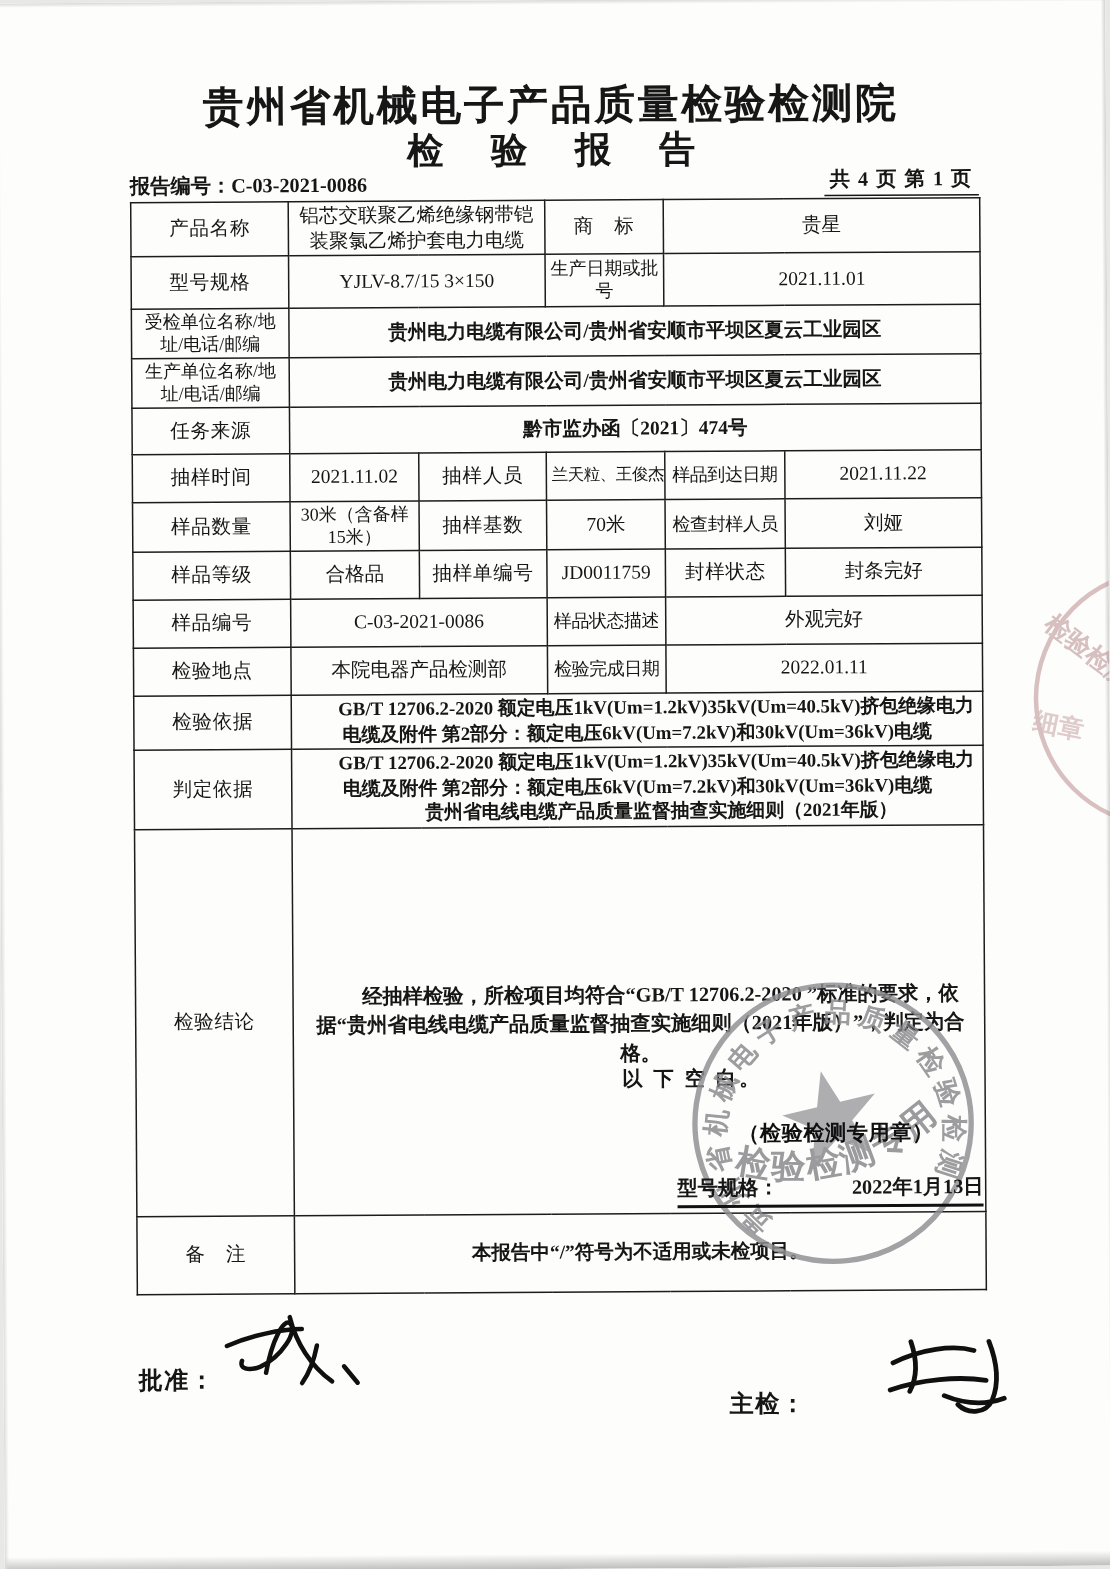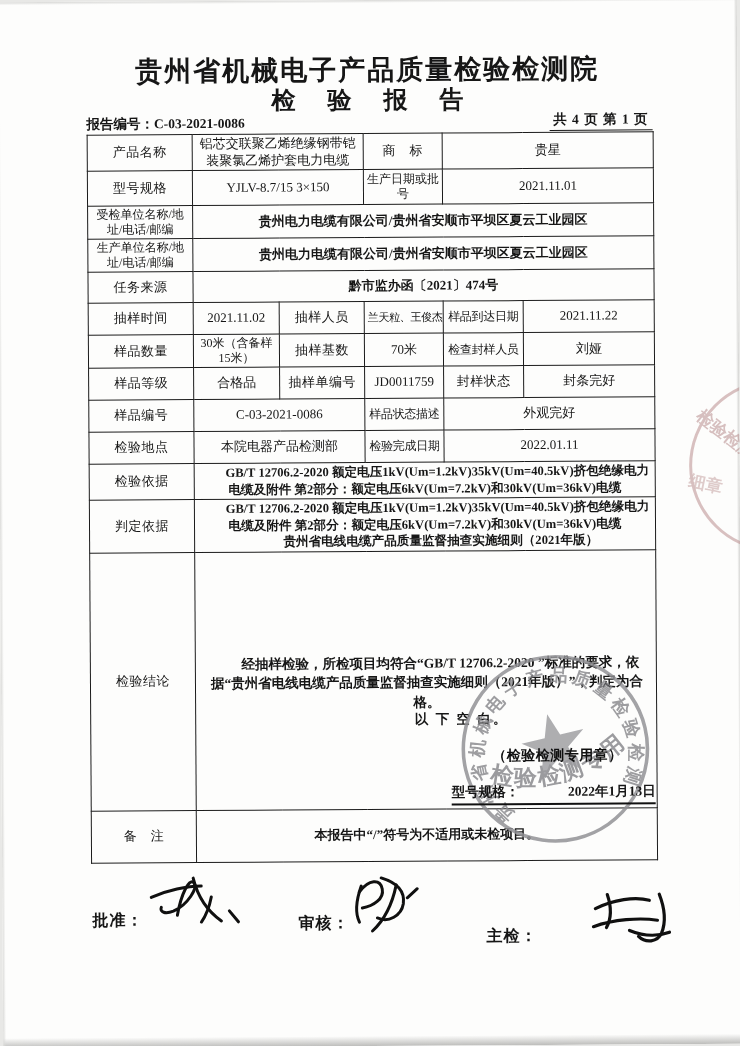--- a/index.html
+++ b/index.html
@@ -200,32 +200,20 @@
   <div class="footer-signs">
     <div class="sign-group sg1">
       <span class="sign-label">批准：</span>
       <svg width="110" height="62">
         <g fill="none" stroke="#101010" stroke-width="3" stroke-linecap="round">
           <path d="M34,46 C38,24 46,10 50,13 C56,18 44,36 30,42 C22,45 16,43 18,38"></path>
           <path d="M8,28 C24,21 44,17 58,17"></path>
           <path d="M50,9 C54,26 64,42 78,52"></path>
           <path d="M68,28 C66,38 63,46 58,53"></path>
           <path d="M86,42 L95,53"></path>
-        </g>
-      </svg>
-    </div>
-    <div class="sign-group sg2">
-      <span class="sign-label">审核：</span>
-      <svg width="90" height="66">
-        <g fill="none" stroke="#101010" stroke-width="3" stroke-linecap="round">
-          <path d="M12,18 C7,32 5,44 10,54"></path>
-          <path d="M10,24 C20,11 31,11 33,21 C35,31 24,38 13,40"></path>
-          <path d="M32,10 C45,14 56,22 54,36 C52,48 39,55 28,50"></path>
-          <path d="M47,17 C43,36 35,52 23,63"></path>
-          <path d="M58,30 L68,21"></path>
         </g>
       </svg>
     </div>
     <div class="sign-group sg3">
       <span class="sign-label">主检：</span>
       <svg width="110" height="64">
         <g fill="none" stroke="#101010" stroke-width="3.2" stroke-linecap="round">
           <path d="M10,26 C28,17 50,14 64,18"></path>
           <path d="M22,12 C26,24 26,36 21,45"></path>
           <path d="M8,44 C28,37 54,35 72,38"></path>

